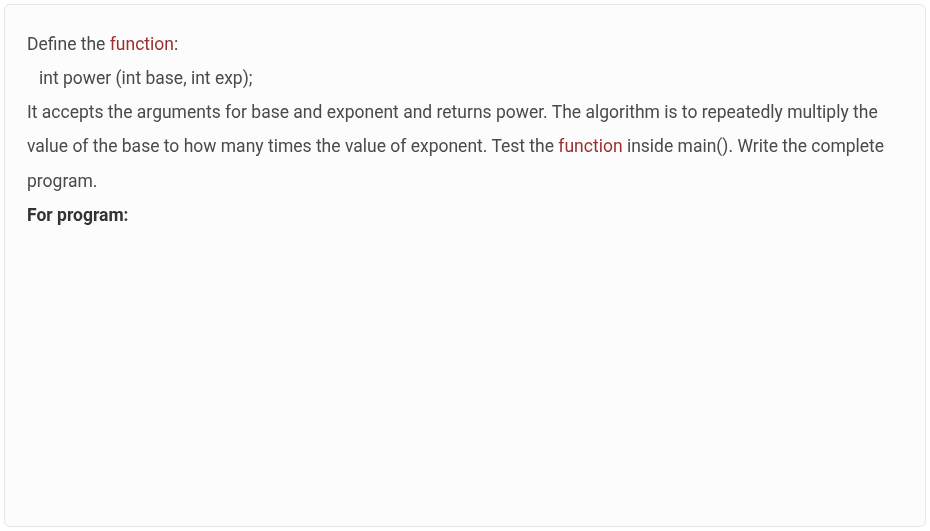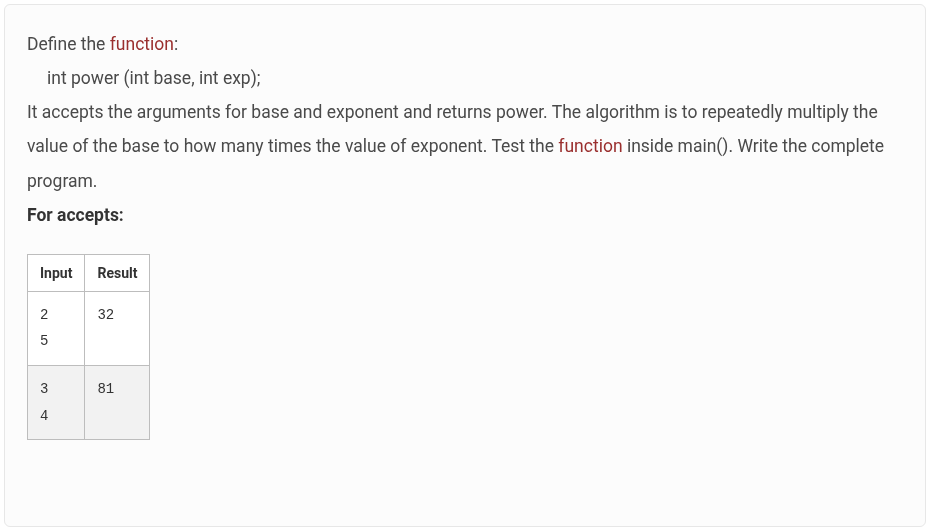--- a/index.html
+++ b/index.html
@@ -24,21 +24,21 @@
     font-size: 17.5px;
     line-height: 1.95;
     color: #4a4a4a;
     font-weight: 400;
   }
   .function-link {
     color: #9a2f2e;
     margin-top: 47px;
   }
   .indent {
-    margin-left: 20px;
+    margin-left: 12px;
   }
   .bold {
     font-weight: 700;
     color: #333;
   }
   .table-wrap {
     margin-top: 22px;
   }
   table.example {
     border-collapse: collapse;
@@ -76,38 +76,16 @@
   <div class="prose">
     <span>Define the </span><span class="function-link">function</span><span>:</span>
   </div>
 
   <div class="prose indent">int power (int base, int exp);</div>
 
   <div class="prose">
     <span>It accepts the arguments for base and exponent and returns power. The algorithm is to repeatedly multiply the value of the base to how many times the value of exponent. Test the </span><span class="function-link">function</span><span> inside main(). Write the complete program.</span>
   </div>
 
-  <div class="prose bold">For accepts:</div>
+  <div class="prose bold">For program:</div>
 
-  <div class="table-wrap">
-    <table class="example">
-      <thead>
-        <tr>
-          <th>Input</th>
-          <th>Result</th>
-        </tr>
-      </thead>
-      <tbody>
-        <tr>
-          <td>2
-5</td>
-          <td>32</td>
-        </tr>
-        <tr class="alt">
-          <td>3
-4</td>
-          <td>81</td>
-        </tr>
-      </tbody>
-    </table>
-  </div>
 
 </div>
 
 </body></html>

